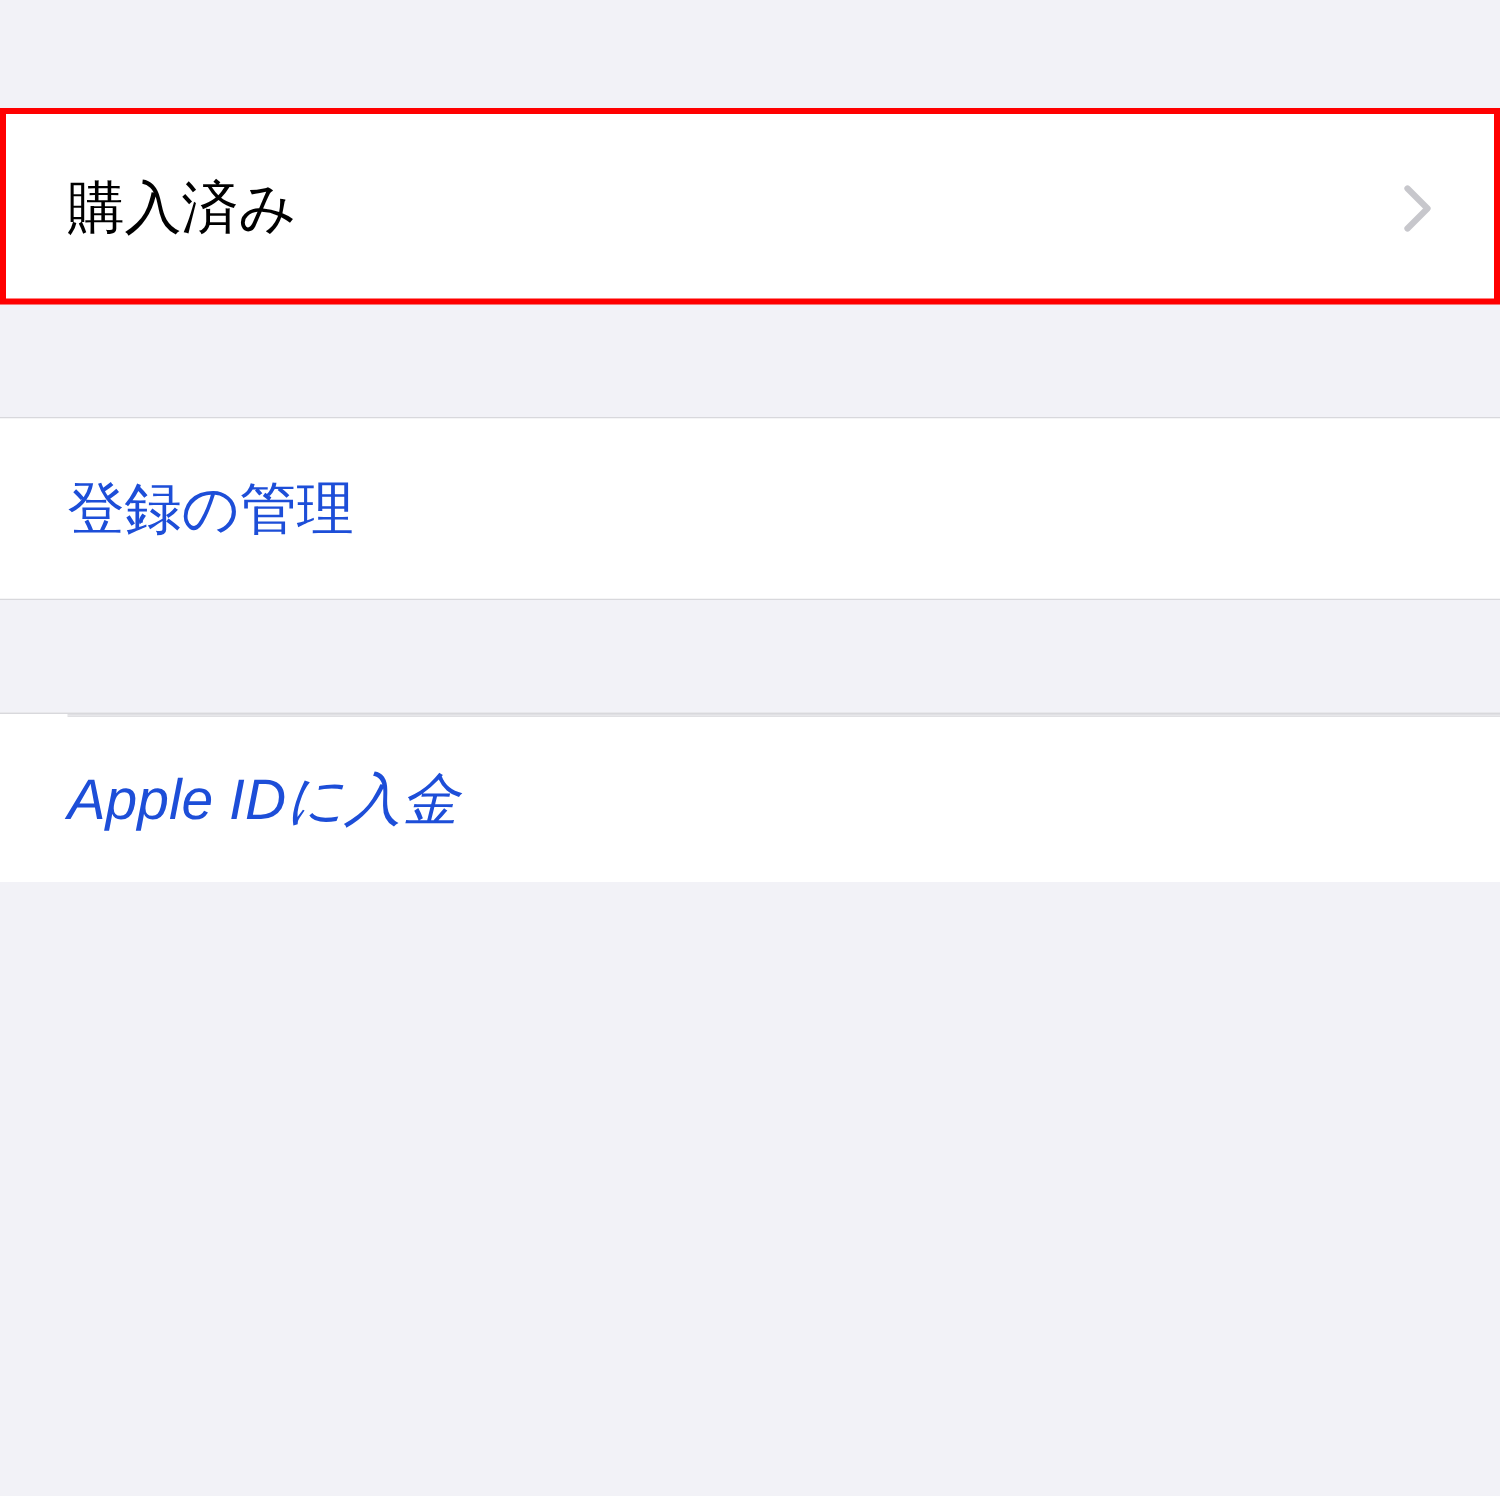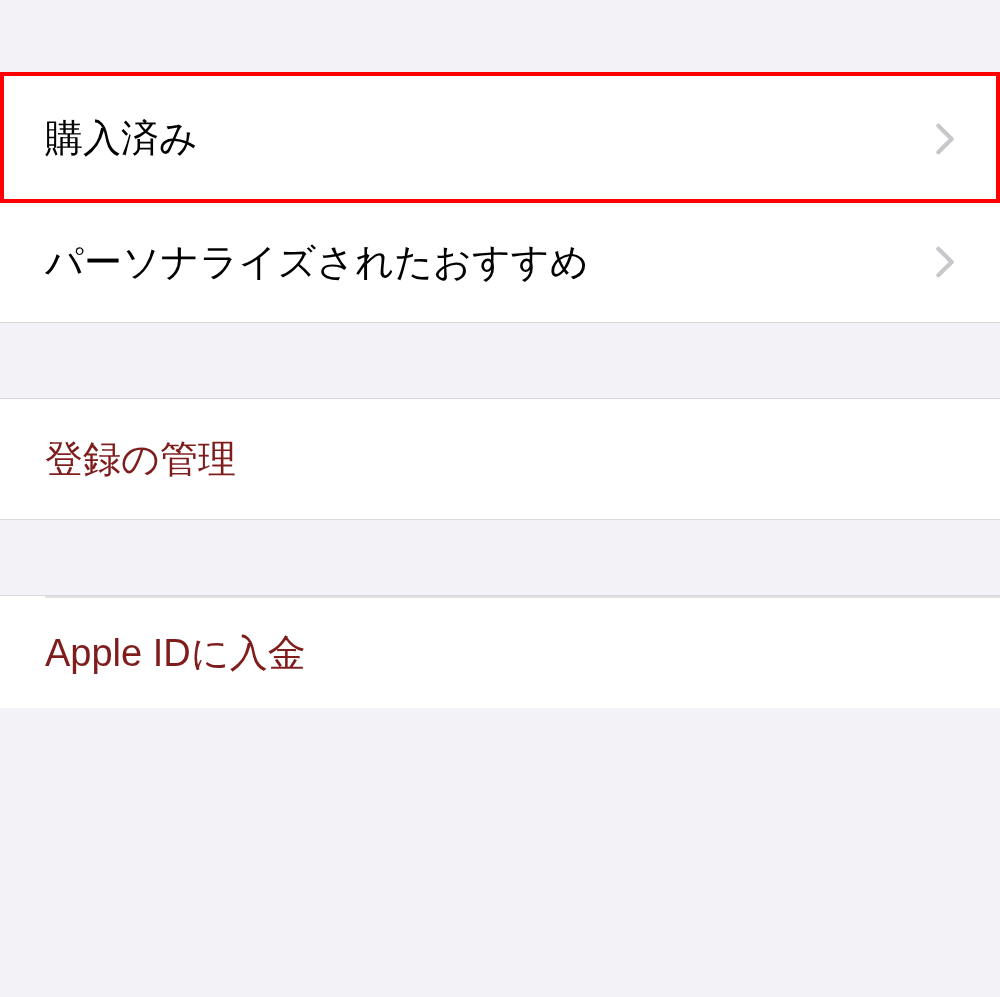--- a/index.html
+++ b/index.html
@@ -32,21 +32,21 @@
       height: 120px;
       background-color: #ffffff;
       position: relative;
     }
     .row-label {
       font-size: 38px;
       color: #000000;
       font-weight: 400;
     }
     .row-label.link {
-      color: #7f1d1d;
+      color: #1d4ed8;
     }
     .chevron {
       width: 20px;
       height: 34px;
       flex-shrink: 0;
     }
     .chevron svg {
       width: 100%;
       height: 100%;
       display: block;
@@ -78,39 +78,31 @@
   <div class="row" style="height:125px;">
     <div class="highlight-box" style="top:-4px; left:0; right:0; bottom:-2px;"></div>
     <span class="row-label">購入済み</span>
     <span class="chevron">
       <svg viewBox="0 0 12 20" fill="none">
         <path d="M2 2 L10 10 L2 18" stroke="#c7c7cc" stroke-width="2.5" stroke-linecap="round" stroke-linejoin="round"></path>
       </svg>
     </span>
   </div>
   <div class="divider"></div>
-  <div class="row">
-    <span class="row-label">パーソナライズされたおすすめ</span>
-    <span class="chevron">
-      <svg viewBox="0 0 12 20" fill="none">
-        <path d="M2 2 L10 10 L2 18" stroke="#c7c7cc" stroke-width="2.5" stroke-linecap="round" stroke-linejoin="round"></path>
-      </svg>
-    </span>
-  </div>
 </div>
 
 <div class="section-gap"></div>
 
 <div class="section group-border-top group-border-bottom">
   <div class="row">
     <span class="row-label link">登録の管理</span>
   </div>
 </div>
 
 <div class="section-gap"></div>
 
 <div class="section group-border-top">
   <div class="divider"></div>
   <div class="divider"></div>
-  <div class="row" style="height:110px;">
+  <div class="row" style="height:110px;font-style:italic;">
     <span class="row-label link">Apple IDに入金</span>
   </div>
 </div>
 
 </body></html>

